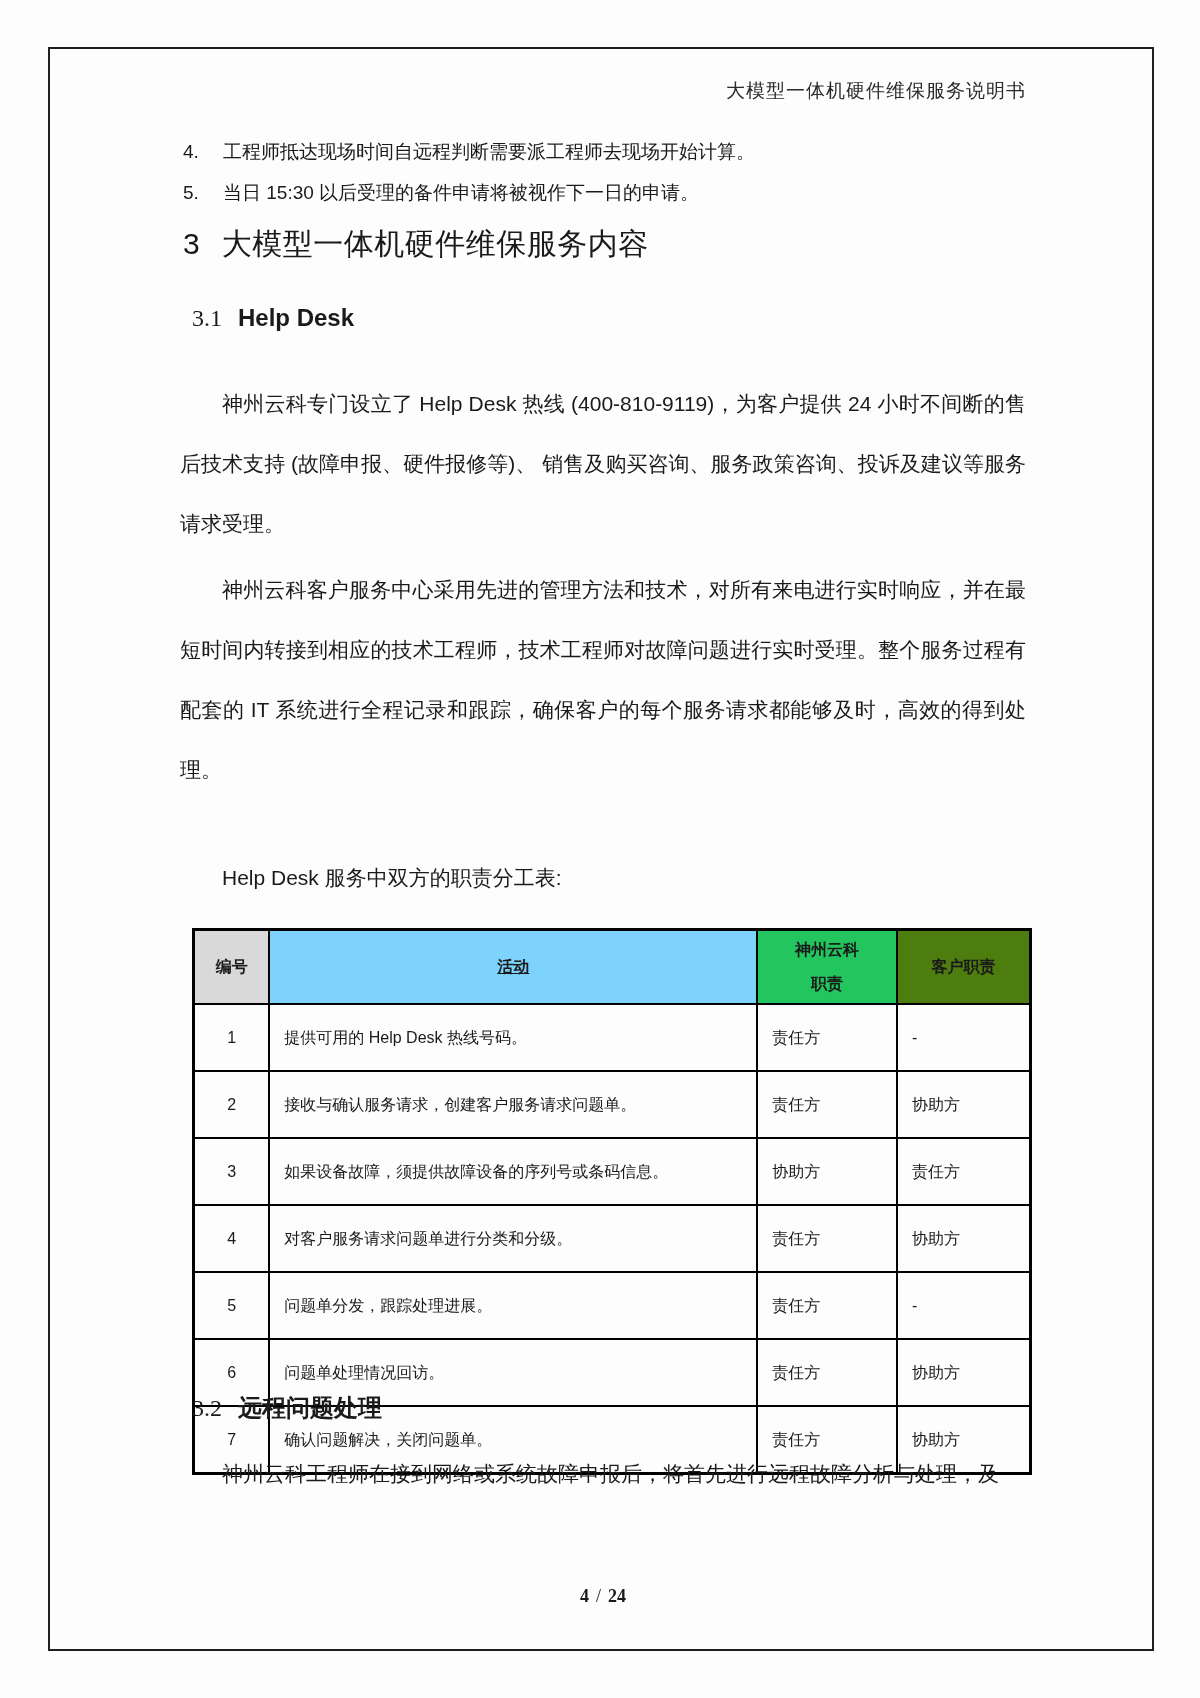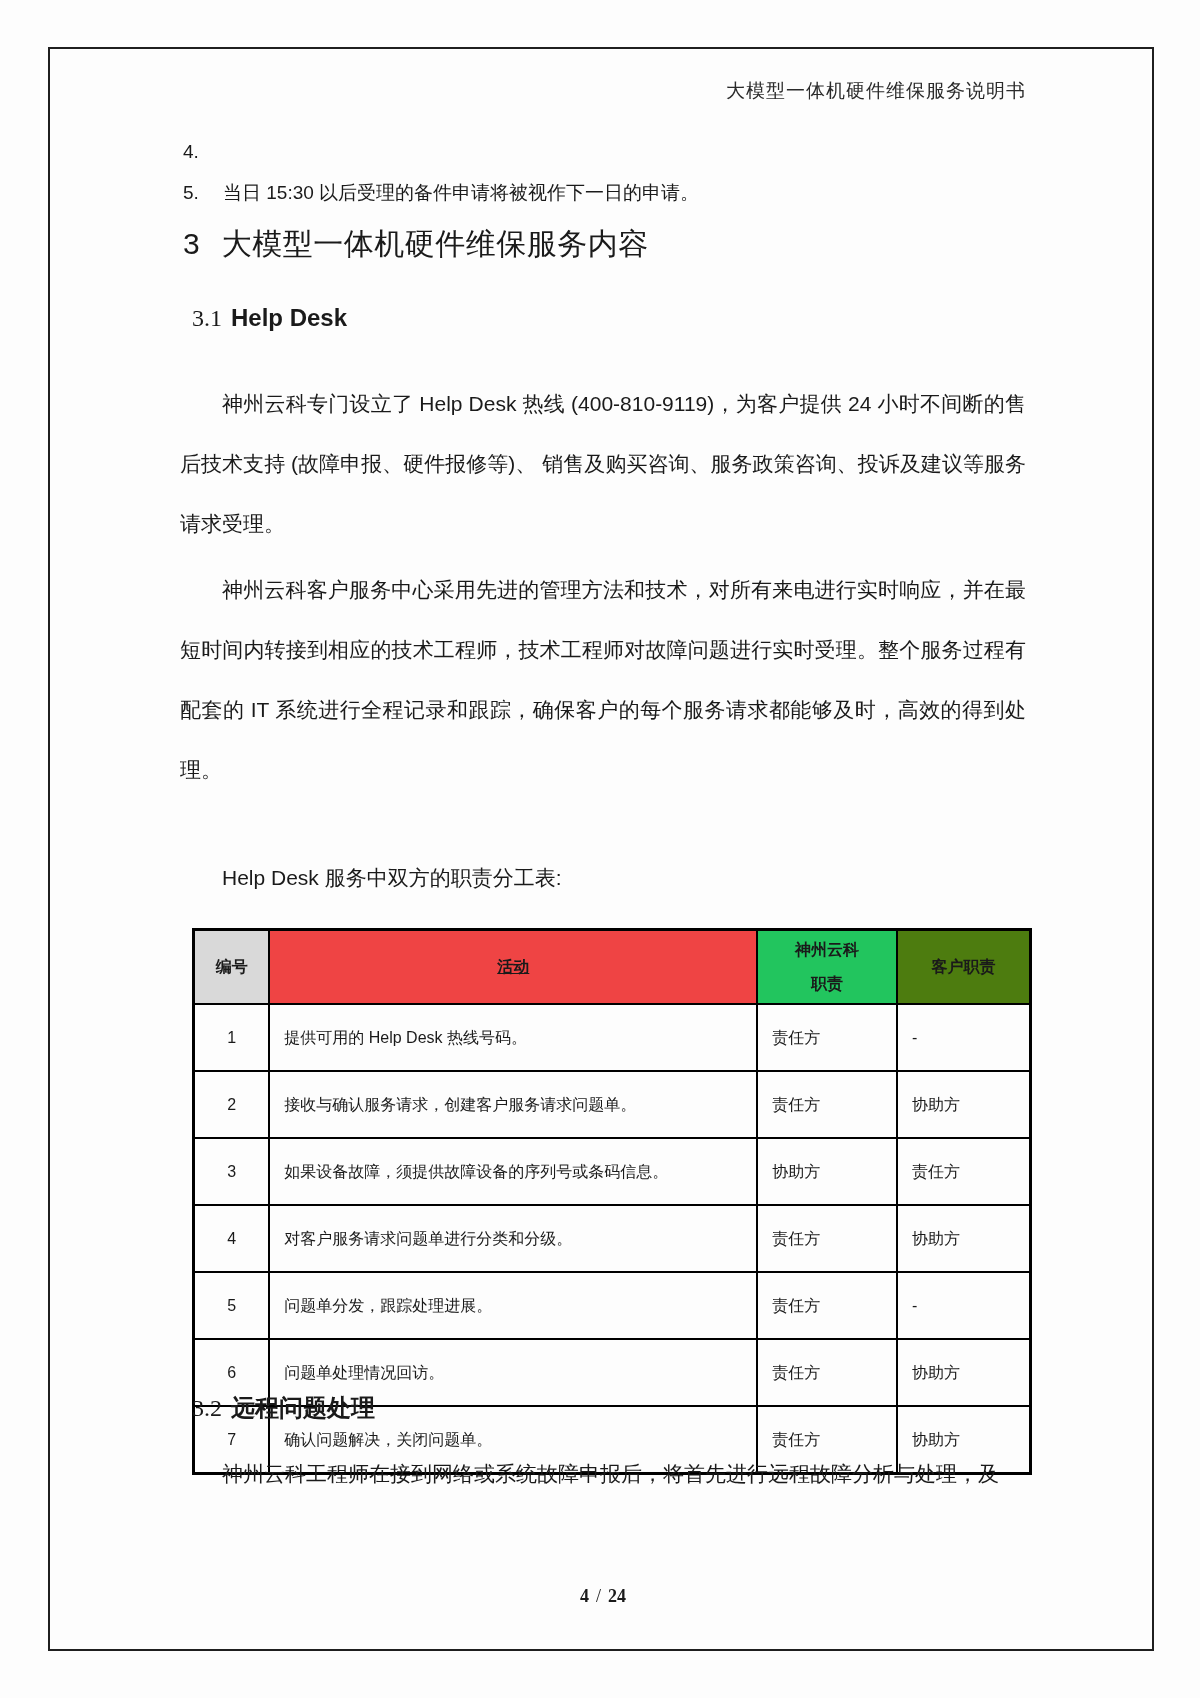--- a/index.html
+++ b/index.html
@@ -28,21 +28,21 @@
   }
   .num-item { display: flex; margin-bottom: 14px; font-size: 19px; line-height: 27px; }
   .num-item .num { width: 40px; flex: 0 0 40px; }
   .h1 {
     position: absolute; top: 224px; left: 183px;
     font-size: 30px; font-weight: 400; margin: 0;
   }
   .h1 .h-num { margin-right: 22px; }
   .h1 .h-title { font-weight: 400; letter-spacing: 0.5px; }
   .h2 { position: absolute; font-size: 24px; font-weight: 400; margin: 0; }
-  .h2 .h-num { font-family: "Liberation Serif", "DejaVu Serif", serif; margin-right: 9px; }
+  .h2 .h-num { font-family: "Liberation Serif", "DejaVu Serif", serif; margin-right: 16px; }
   .h2 .h-title { font-weight: 700; }
   .h2-31 { top: 304px; left: 192px; }
   .h2-32 { top: 1392px; left: 192px; }
   .para {
     position: absolute; left: 180px; width: 846px;
     font-size: 21px; line-height: 60px;
     text-align: justify; text-indent: 2em;
     margin: 0;
   }
   .p1 { top: 374px; }
@@ -80,20 +80,21 @@
 </head>
 <body>
 
 <div class="page-border"></div>
 
 <div class="doc-header">大模型一体机硬件维保服务说明书</div>
 
 <ol class="num-list">
   <li class="num-item">
     <span class="num">4.</span>
+    <span class="txt">工程师抵达现场时间自远程判断需要派工程师去现场开始计算。</span>
   </li>
   <li class="num-item">
     <span class="num">5.</span>
     <span class="txt">当日 15:30 以后受理的备件申请将被视作下一日的申请。</span>
   </li>
 </ol>
 
 <h1 class="h1">
   <span class="h-num">3</span><span class="h-title">大模型一体机硬件维保服务内容</span>
 </h1>
@@ -112,21 +113,21 @@
   <table class="resp">
     <colgroup>
         <col style="width: 76px;">
         <col style="width: 490px;">
         <col style="width: 140px;">
         <col style="width: 134px;">
       </colgroup>
     <thead>
       <tr>
           <th style="background: rgb(217, 217, 217);">编号</th>
-          <th style="background: #ef4444; text-decoration: underline;">活动</th>
+          <th style="background: #7dd3fc; text-decoration: underline;">活动</th>
           <th style="background: #22c55e;">神州云科
 职责</th>
           <th style="background: #4d7c0f;">客户职责</th>
         </tr>
     </thead>
     <tbody>
         <tr>
           <td class="c0">1</td>
           <td class="c1">提供可用的 Help Desk 热线号码。</td>
           <td class="c2">责任方</td>

